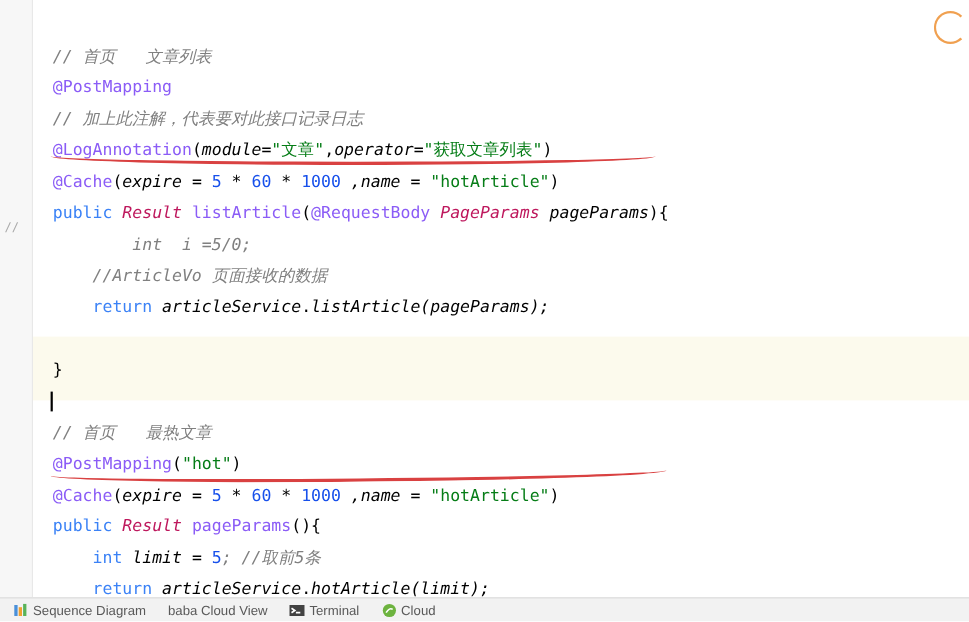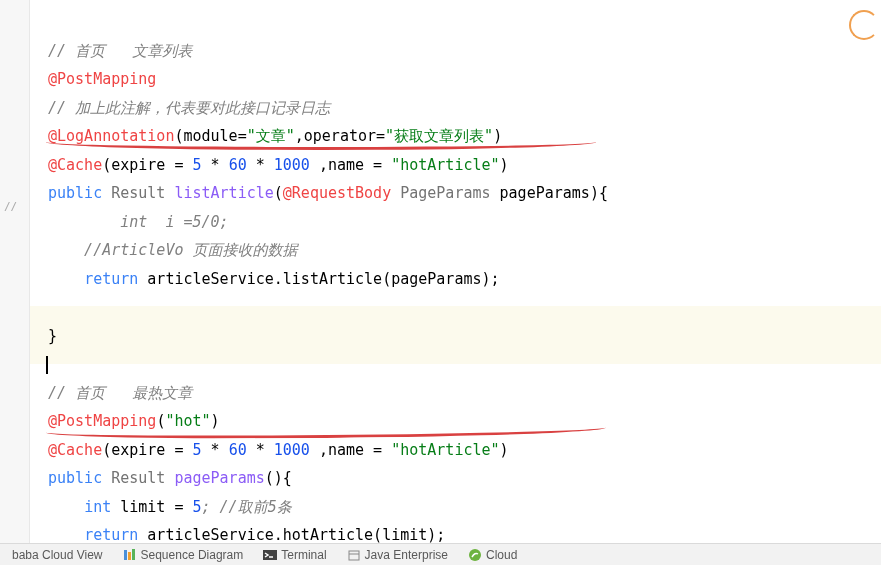--- a/index.html
+++ b/index.html
@@ -34,28 +34,28 @@
       border-right: 1px solid #e8e8e8;
     }
     .gutter-mark {
       position: absolute;
       left: 4px;
       font-size: 11px;
       color: #aaa;
     }
     .comment { color: #808080; font-style: italic; text-align: right; }
     .keyword { color: #3b82f6; }
-    .annotation { color: #ef4444; }
+    .annotation { color: #8b5cf6; }
     .string { color: #067d17; }
     .number { color: #1750eb; }
     .method-def { color: #8b5cf6; }
-    .type { color: #737373; }
+    .type { color: #be185d; font-style: italic; }
     .punct { color: #000000; }
     .operator { color: #000000; }
-    .ident { color: #000000; }
+    .ident { color: #000000; font-style: italic; }
     .highlight-line {
       background: #fcfaed;
     }
     .block-hl {
       position: absolute;
       left: 30px;
       right: 0;
       background: #fcfaed;
       z-index: -1;
     }
@@ -146,53 +146,44 @@
 
 </div>
 
 <div class="underline-red" style="top: 140px; left: 46px; width: 550px;"></div>
 <div class="underline-red" style="top: 428px; left: 46px; width: 560px; transform: rotate(-0.5deg);"></div>
 
 <div class="orange-circle"></div>
 
 <div class="statusbar">
   <div class="item">
-    <span>baba Cloud View</span>
-  </div>
-  <div class="item">
     <span class="icon">
         <svg width="14" height="14">
           <rect x="1" y="2" width="3" height="10" fill="#4a90d9"></rect>
           <rect x="5" y="4" width="3" height="8" fill="#f0a030"></rect>
           <rect x="9" y="1" width="3" height="11" fill="#59b359"></rect>
         </svg>
       </span>
     <span>Sequence Diagram</span>
+  </div>
+  <div class="item">
+    <span>baba Cloud View</span>
   </div>
   <div class="item">
     <span class="icon">
         <svg width="14" height="14">
           <rect x="0" y="2" width="14" height="10" fill="#424242"></rect>
           <path d="M2 5 L5 7 L2 9" stroke="#fff" stroke-width="1.5" fill="none"></path>
           <line x1="6" y1="9" x2="10" y2="9" stroke="#fff" stroke-width="1.5"></line>
         </svg>
       </span>
     <span>Terminal</span>
   </div>
   <div class="item">
     <span class="icon">
         <svg width="14" height="14">
-          <rect x="2" y="3" width="10" height="9" fill="none" stroke="#888" stroke-width="1"></rect>
-          <line x1="2" y1="6" x2="12" y2="6" stroke="#888"></line>
-        </svg>
-      </span>
-    <span>Java Enterprise</span>
-  </div>
-  <div class="item">
-    <span class="icon">
-        <svg width="14" height="14">
           <circle cx="7" cy="7" r="6" fill="#6db33f"></circle>
           <path d="M4 9 Q7 4 10 6" stroke="#fff" stroke-width="1.5" fill="none"></path>
         </svg>
       </span>
     <span>Cloud</span>
   </div>
 </div>
 
 </body></html>

